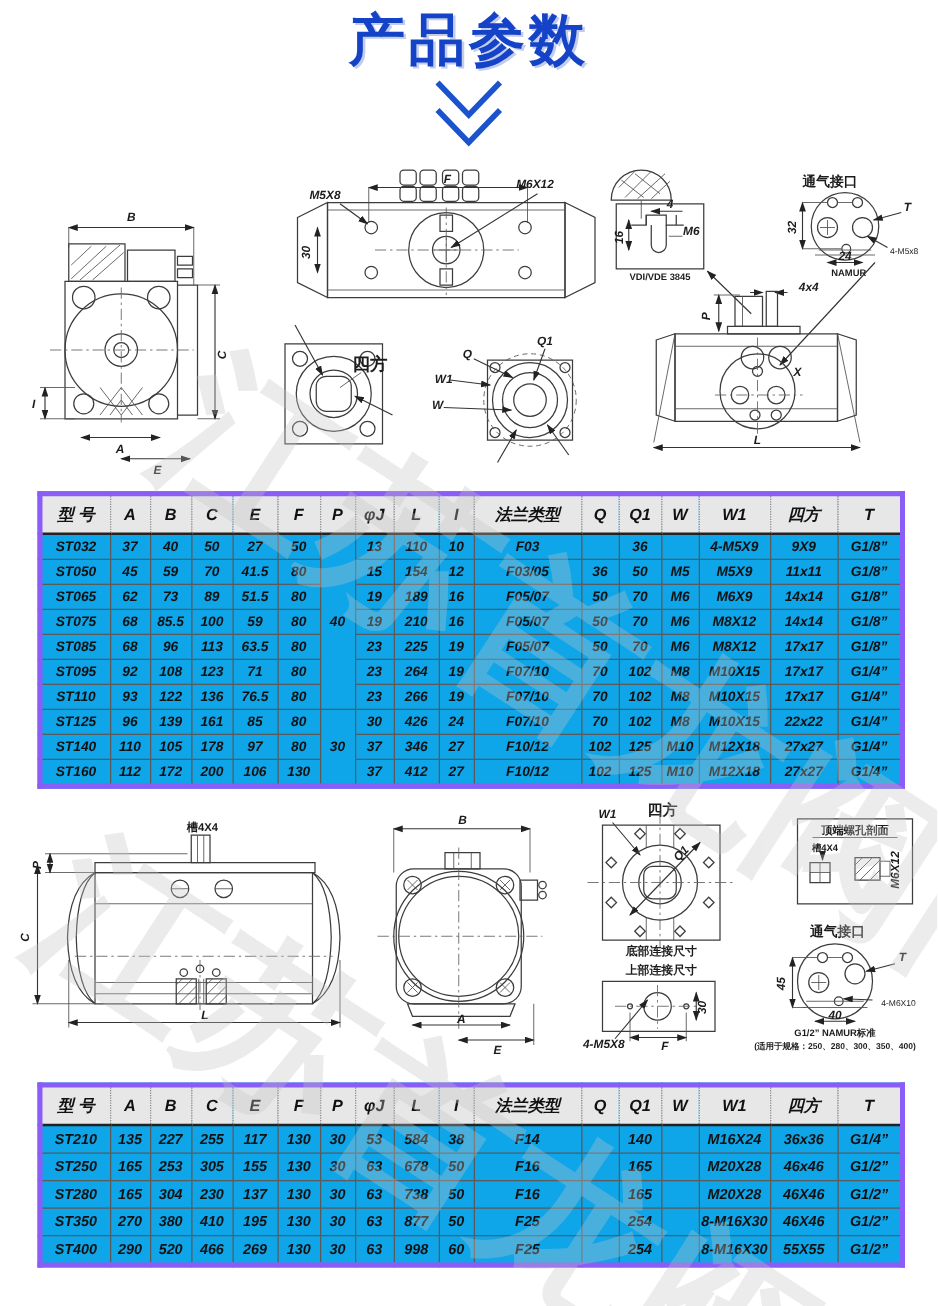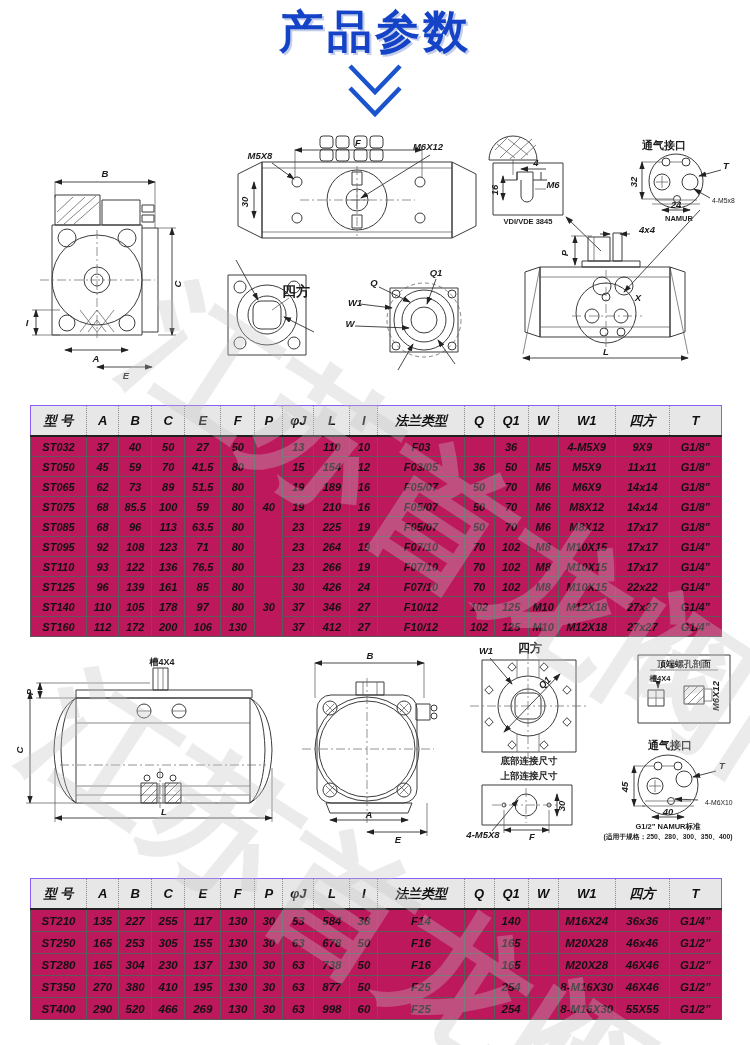--- a/index.html
+++ b/index.html
@@ -26,21 +26,21 @@
   .dim{stroke:#333;stroke-width:.9;fill:none;}
   .hat{stroke:#555;stroke-width:.7;fill:none;}
   text{fill:#1c1c1c;font-family:"Liberation Sans",sans-serif;}
   .lbl{font-size:9.5px;font-style:italic;font-weight:bold;text-anchor:middle;}
   .lblcn{font-size:11px;font-weight:bold;text-anchor:middle;font-style:normal;}
   .big{font-size:14px;}
   .sm{font-size:7.5px;font-weight:bold;text-anchor:middle;font-style:normal;}
   .xs{font-size:6.8px;}
   
   .spec{position:absolute;left:30px;width:692px;border-collapse:collapse;table-layout:fixed;
-        border:1px solid #8b5cf6;background:#be185d;z-index:4;margin-top:12px;}
+        border:4px solid #8b5cf6;background:#0ea5e9;z-index:4;}
   #t1{top:393px;}
   #t2{top:866px;}
   .spec th{background:#e7e7e7;border:1px dotted #8c8c8c;border-bottom:2px solid #222;
            font-size:13px;font-weight:bold;font-style:italic;height:29px;padding:0;color:#111;}
   .spec td{border:1px solid #5a5a5a;font-size:11px;font-weight:bold;font-style:italic;
            text-align:center;height:19px;padding:0;color:#111;}
   #t2 td{height:21px;font-size:11.5px;}
 </style>
 </head>
 <body>

